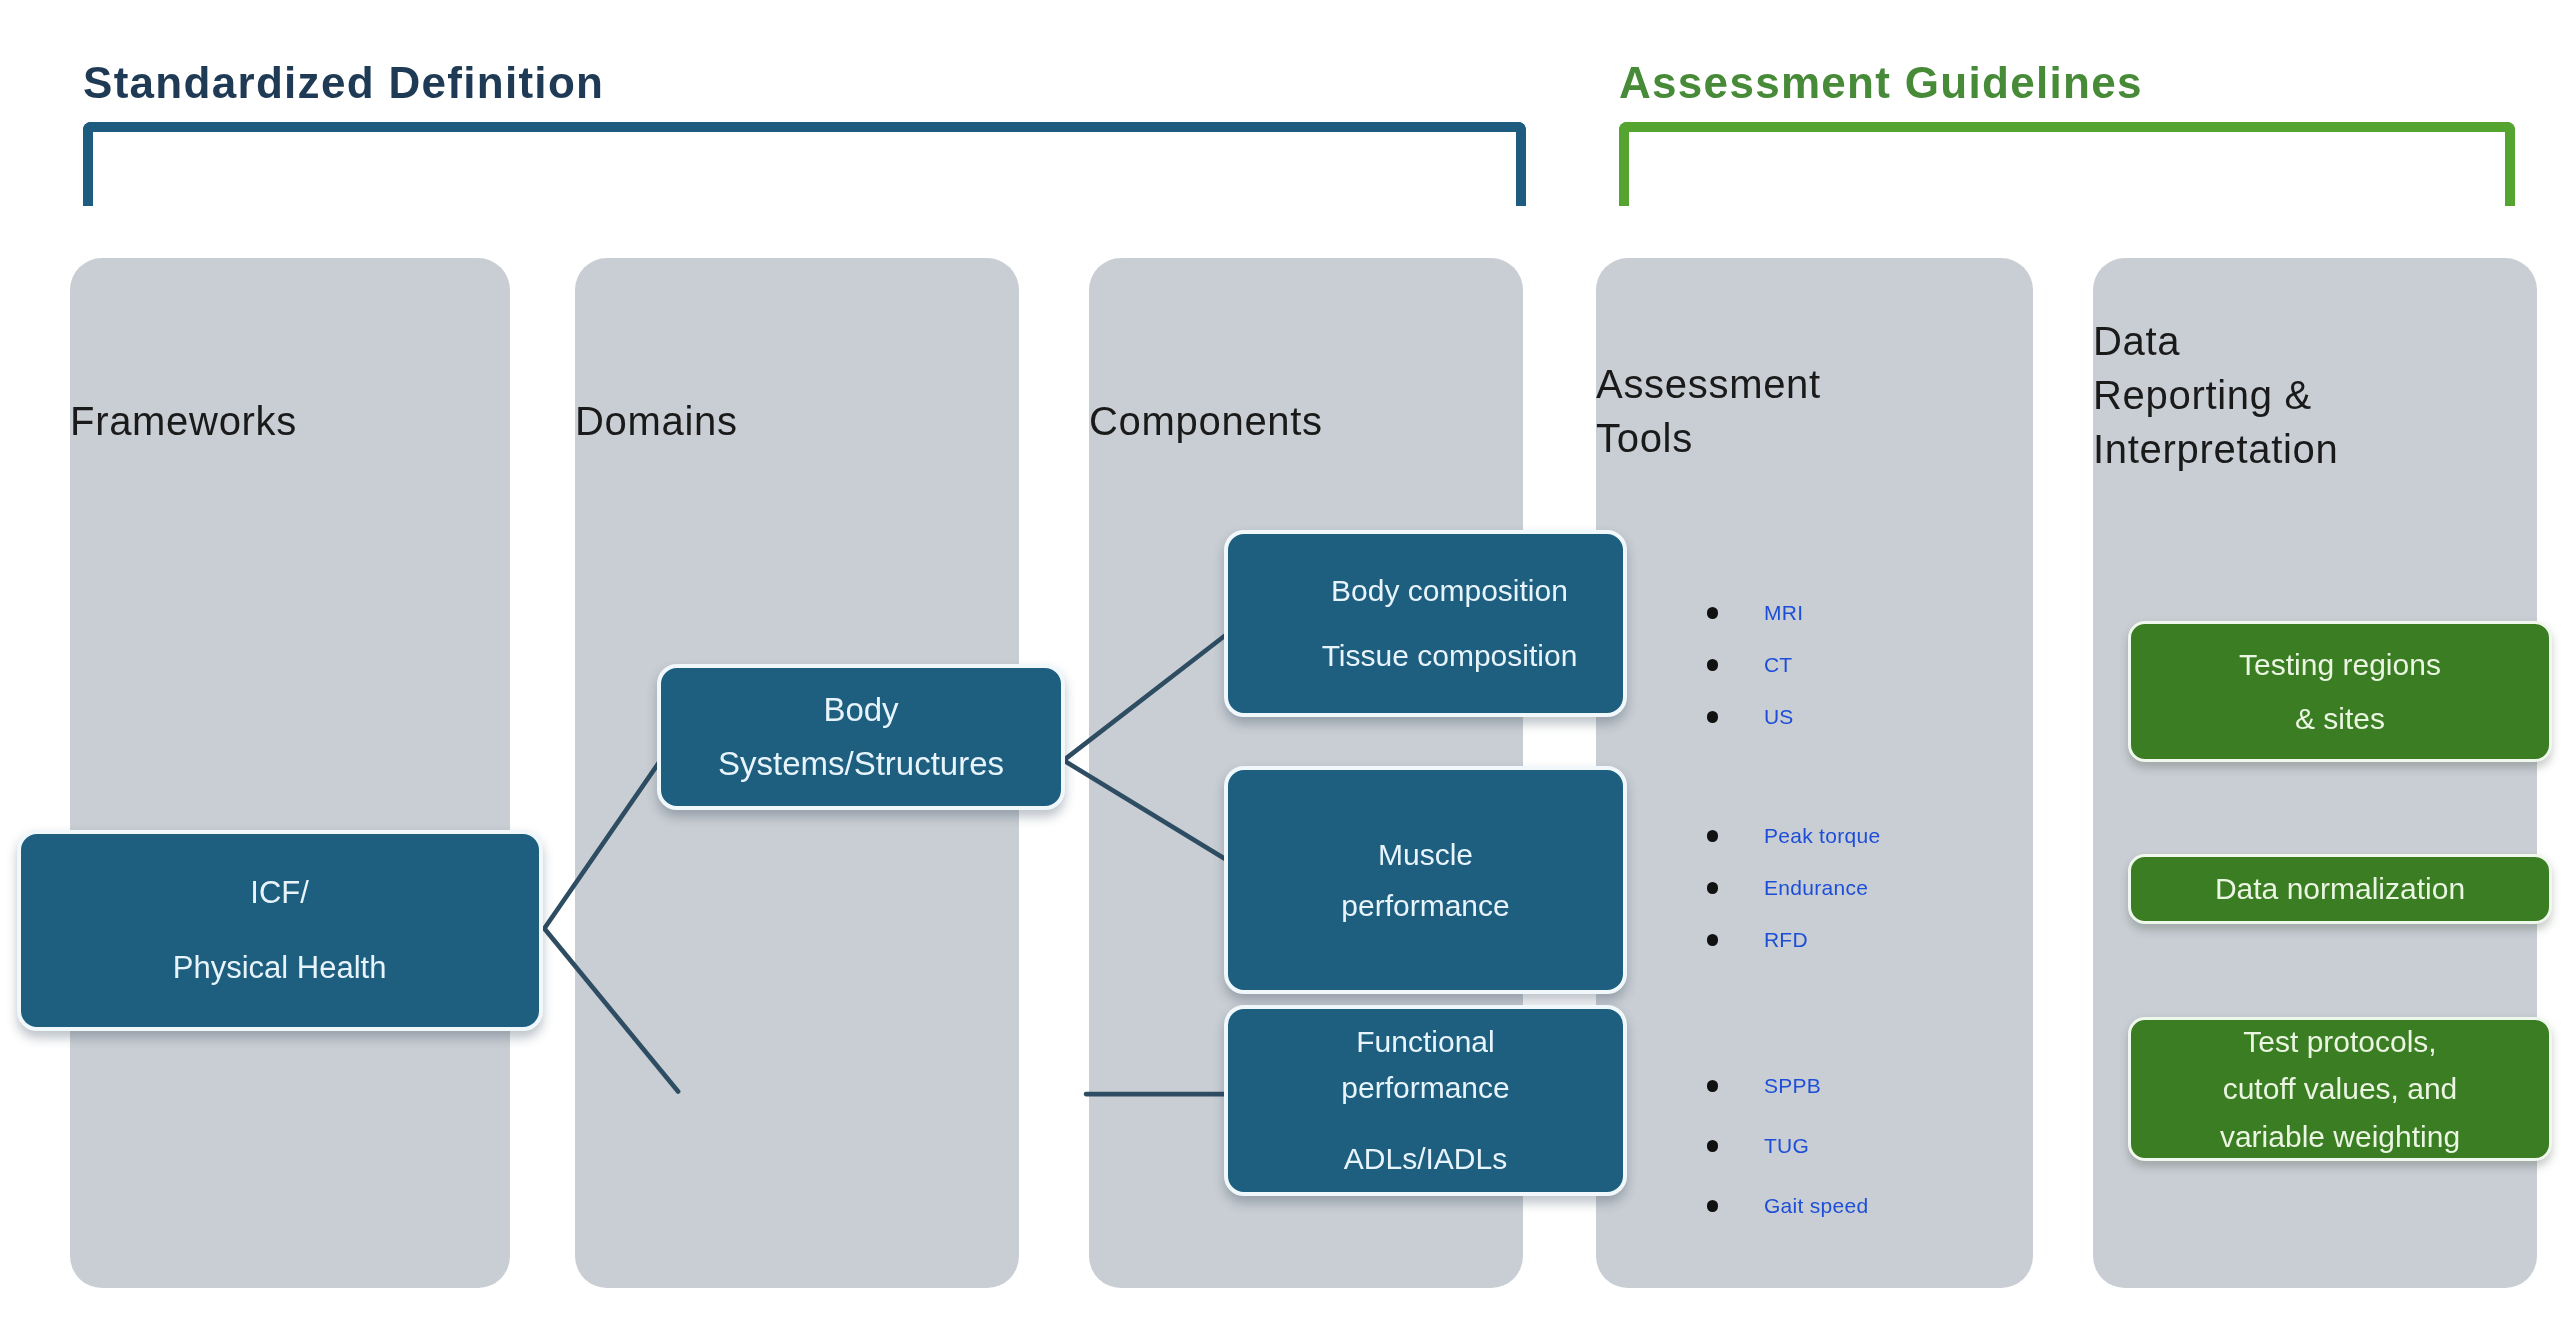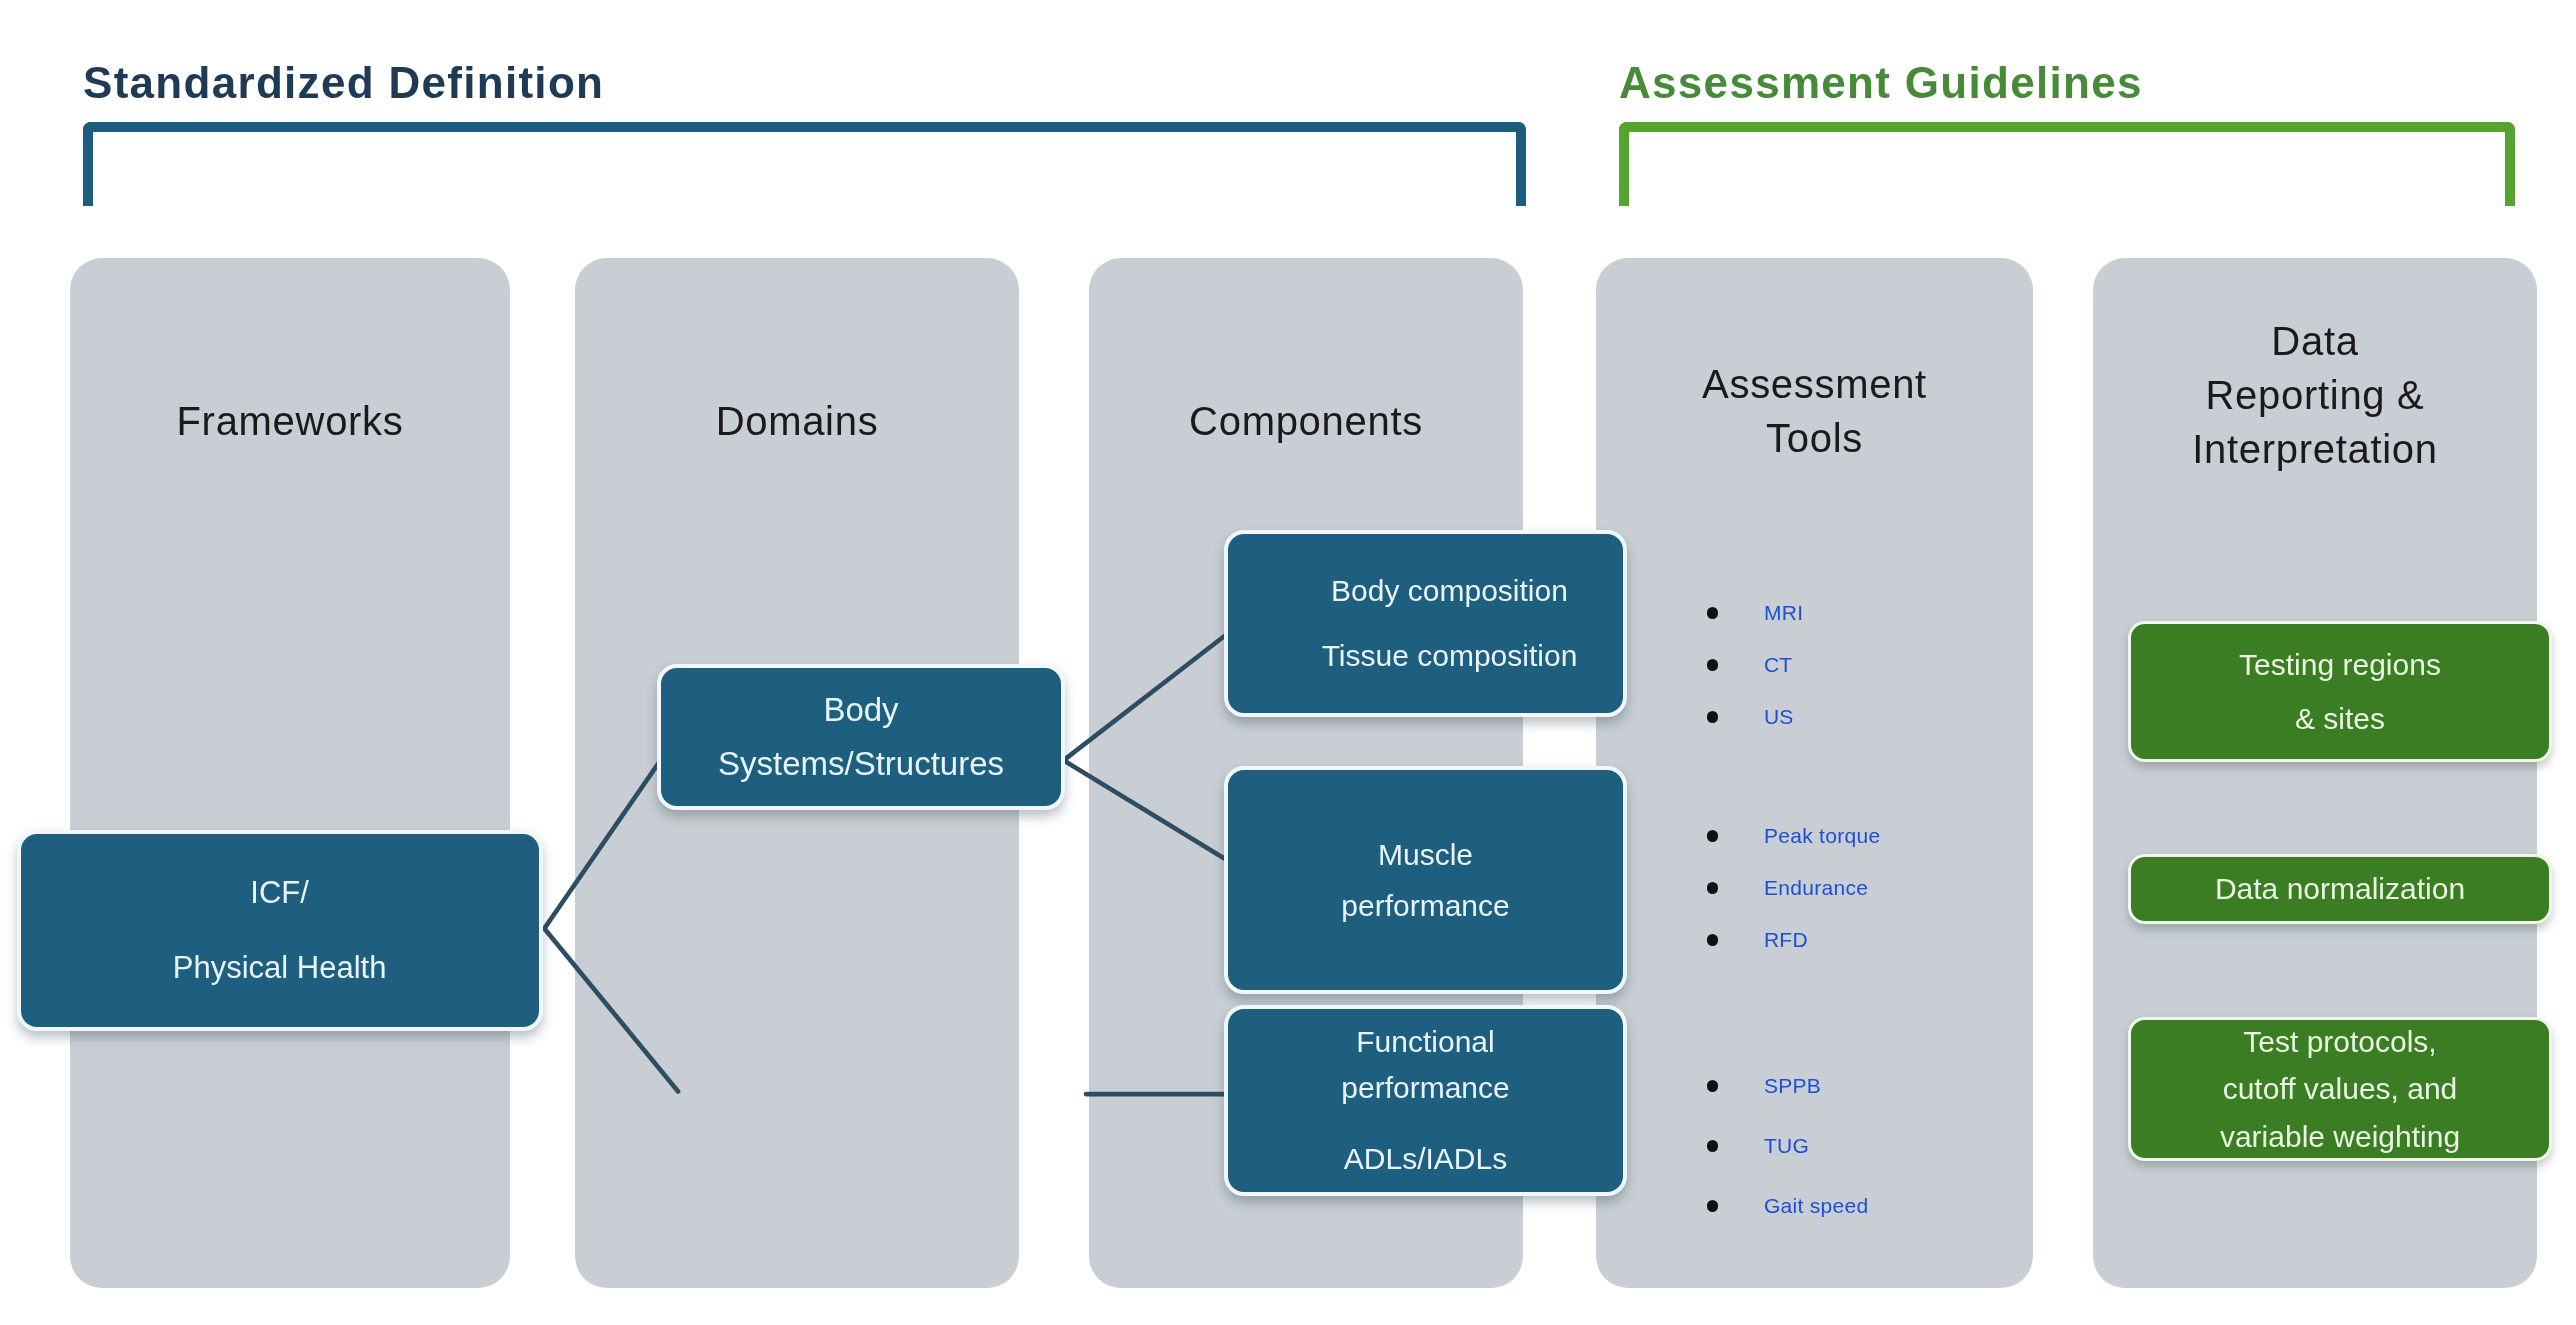--- a/index.html
+++ b/index.html
@@ -30,21 +30,21 @@
     position:absolute; top:258px; height:1030px;
     background:#C9CED4; border-radius:32px;
   }
   #col-frameworks { left:70px;  width:440px; }
   #col-domains    { left:575px;  width:444px; }
   #col-components { left:1089px; width:434px; }
   #col-tools      { left:1596px; width:437px; }
   #col-reporting  { left:2093px; width:444px; }
 
   .col-header {
-    position:absolute; left:0; width:100%; text-align:center;
+    position:absolute; left:0; width:100%; text-align:left;
     font-size:40px; font-weight:400; color:#1a1a1a;
     line-height:1.35; white-space:pre-line; letter-spacing:0.7px;
   }
   .h-a { top:136px; }   
   .h-b { top:99px; }   
   .h-c { top:56px; }    
 
   
   .connectors { position:absolute; left:0; top:0; width:2576px; height:1326px; pointer-events:none; }
   .connectors line { stroke:#2E4D62; stroke-width:7; stroke-linecap:round; }

